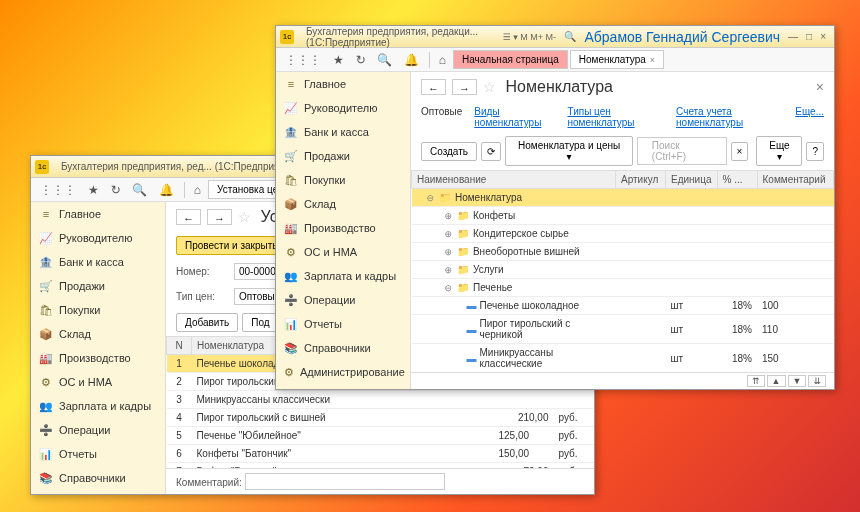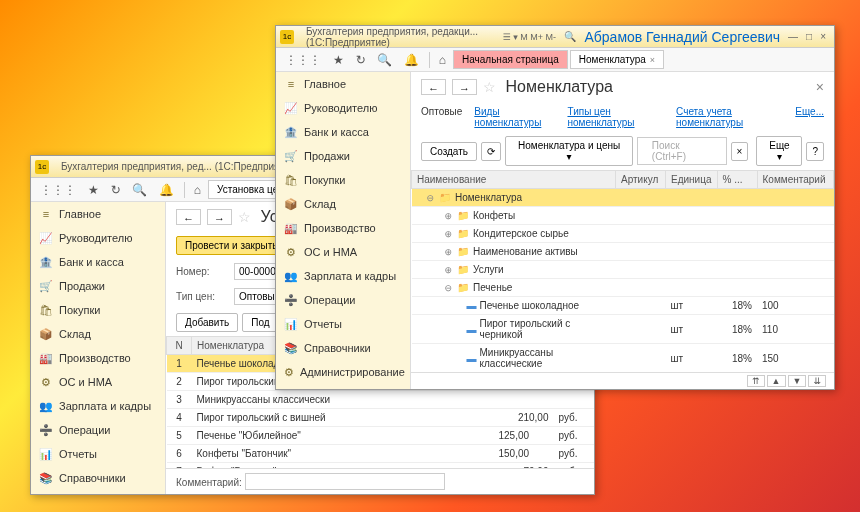--- a/index.html
+++ b/index.html
@@ -356,21 +356,21 @@
                     <span class="fold">📁</span>
                     <span>Кондитерское сырье</span>
                   </div>
                 </td>
               </tr>
               <tr>
                 <td colspan="5">
                   <div class="tree-row" style="padding-left:28px">
                     <span class="exp">⊕</span>
                     <span class="fold">📁</span>
-                    <span>Наименование активы</span>
+                    <span>Внеоборотные вишней</span>
                   </div>
                 </td>
               </tr>
               <tr>
                 <td colspan="5">
                   <div class="tree-row" style="padding-left:28px">
                     <span class="exp">⊕</span>
                     <span class="fold">📁</span>
                     <span>Услуги</span>
                   </div>

